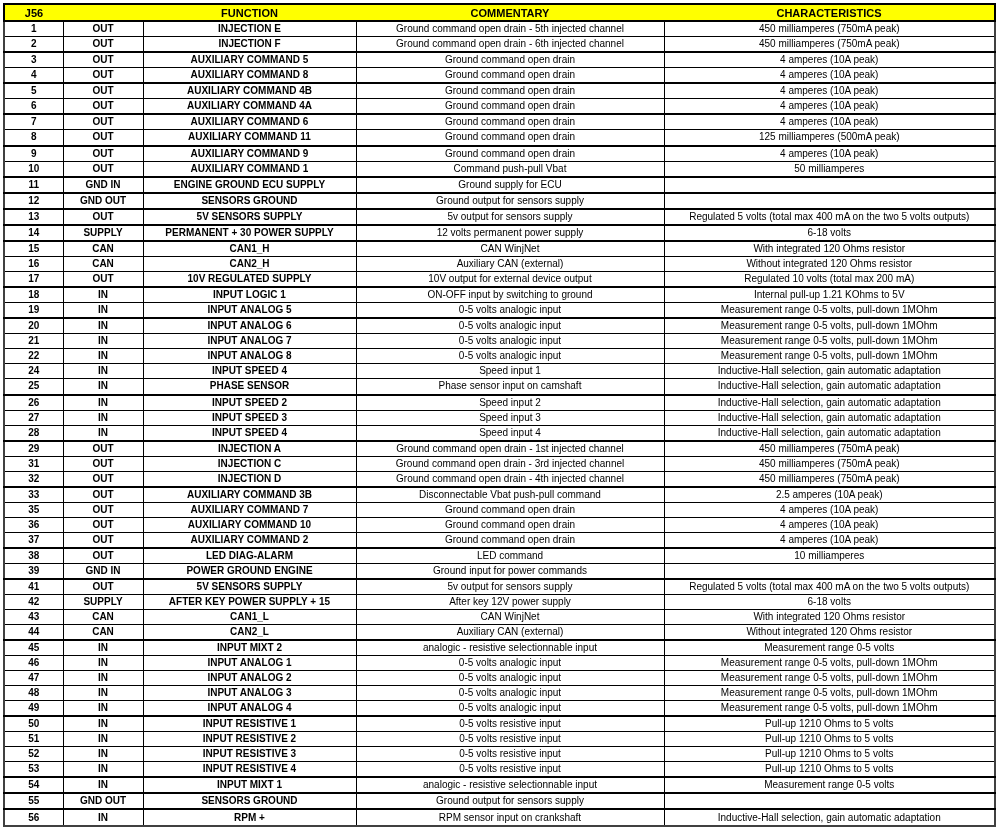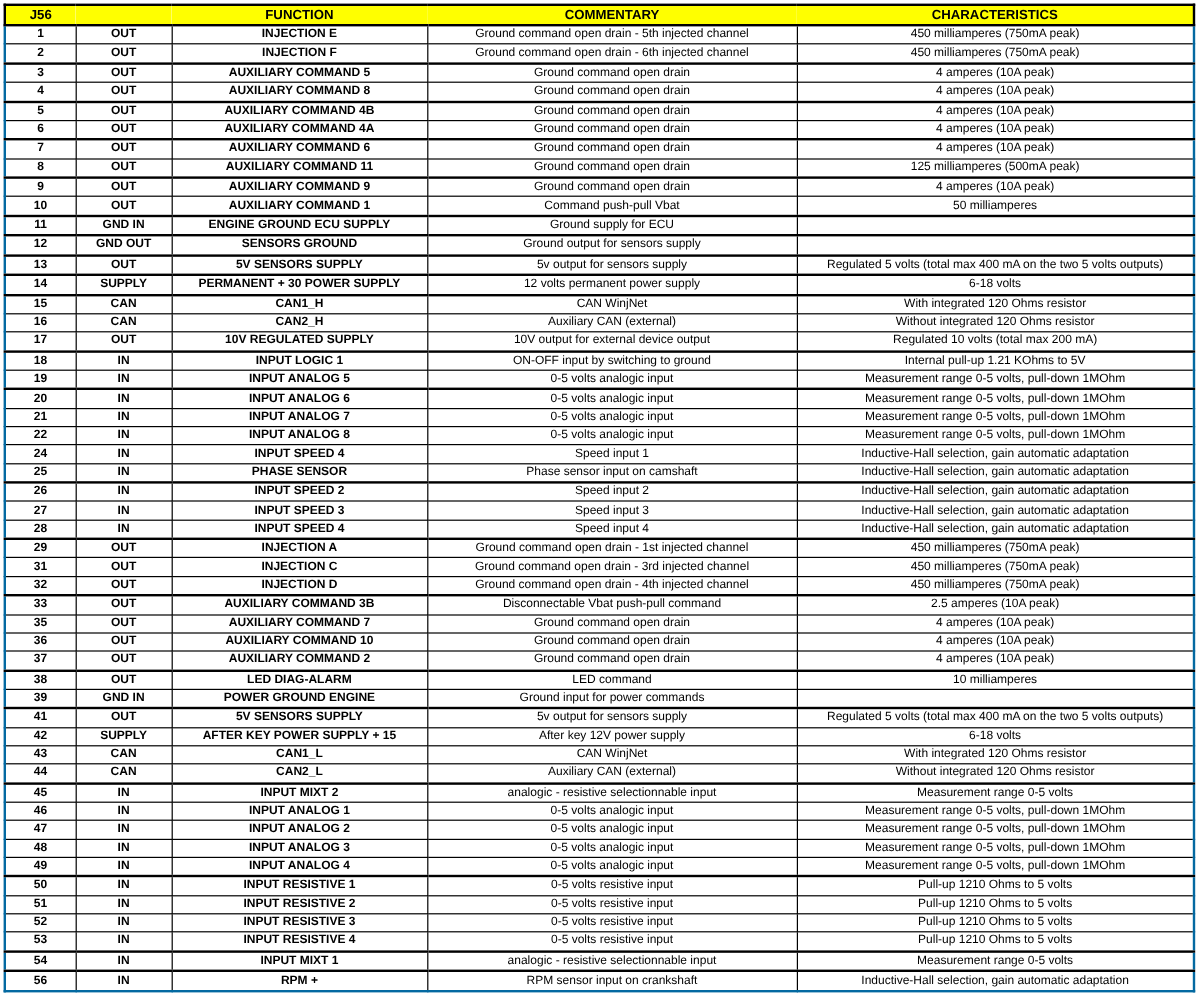--- a/index.html
+++ b/index.html
@@ -19,21 +19,21 @@
     overflow: hidden;
   }
   table.pinout {
     position: absolute;
     left: 3px;
     top: 3px;
     width: 991px;
     height: 824px;
     border-collapse: collapse;
     table-layout: fixed;
-    border: 2px solid #0369a1;
+    border: 2px solid #404040;
   }
   table.pinout th, table.pinout td {
     border: 1px solid #000000;
     text-align: center;
     vertical-align: middle;
     padding: 0 2px;
     font-size: 10px;
     line-height: 12px;
     white-space: nowrap;
     overflow: hidden;
@@ -423,20 +423,27 @@
           <td>0-5 volts resistive input</td>
           <td>Pull-up 1210 Ohms to 5 volts</td>
         </tr>
         <tr class="thick">
           <td>54</td>
           <td>IN</td>
           <td>INPUT MIXT 1</td>
           <td>analogic - resistive selectionnable input</td>
           <td>Measurement range 0-5 volts</td>
         </tr>
+        <tr class="thick">
+          <td>55</td>
+          <td>GND OUT</td>
+          <td>SENSORS GROUND</td>
+          <td>Ground output for sensors supply</td>
+          <td></td>
+        </tr>
         <tr>
           <td>56</td>
           <td>IN</td>
           <td>RPM +</td>
           <td>RPM sensor input on crankshaft</td>
           <td>Inductive-Hall selection, gain automatic adaptation</td>
         </tr>
       </tbody>
   </table>
 </div>

